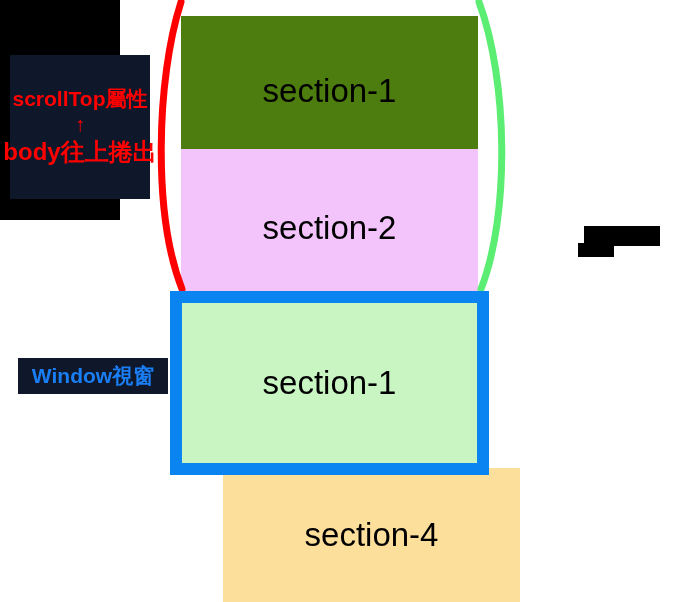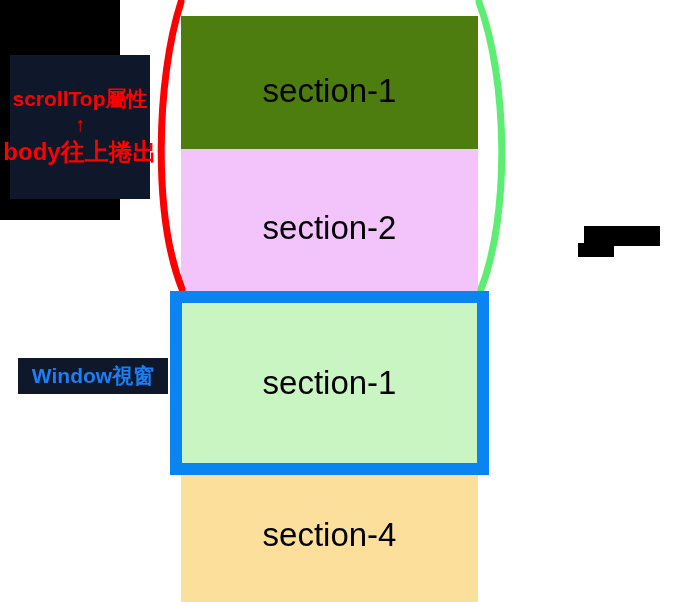--- a/index.html
+++ b/index.html
@@ -25,21 +25,21 @@
     align-items: center;
     justify-content: center;
     color: #000000;
     font-size: 33px;
     font-family: "Liberation Sans", sans-serif;
     letter-spacing: 0px;
     white-space: nowrap;
   }
   #section-1 { top: 16px;   height: 149px; background: #4d7c0f; }
   #section-2 { top: 149px; height: 158px; background: #f3c4fc; }
-  #section-4 { top: 468px; height: 134px; background: #fcdf9b; }
+  #section-4 { top: 468px; height: 134px; background: #fcdf9b; margin-left: 42px; }
 
   
   #viewport-frame {
     position: absolute;
     left: 170px;
     top: 291px;
     width: 295px;
     height: 160px;
     border: 12px solid #0a84f0;
     background: #c9f5c2;

